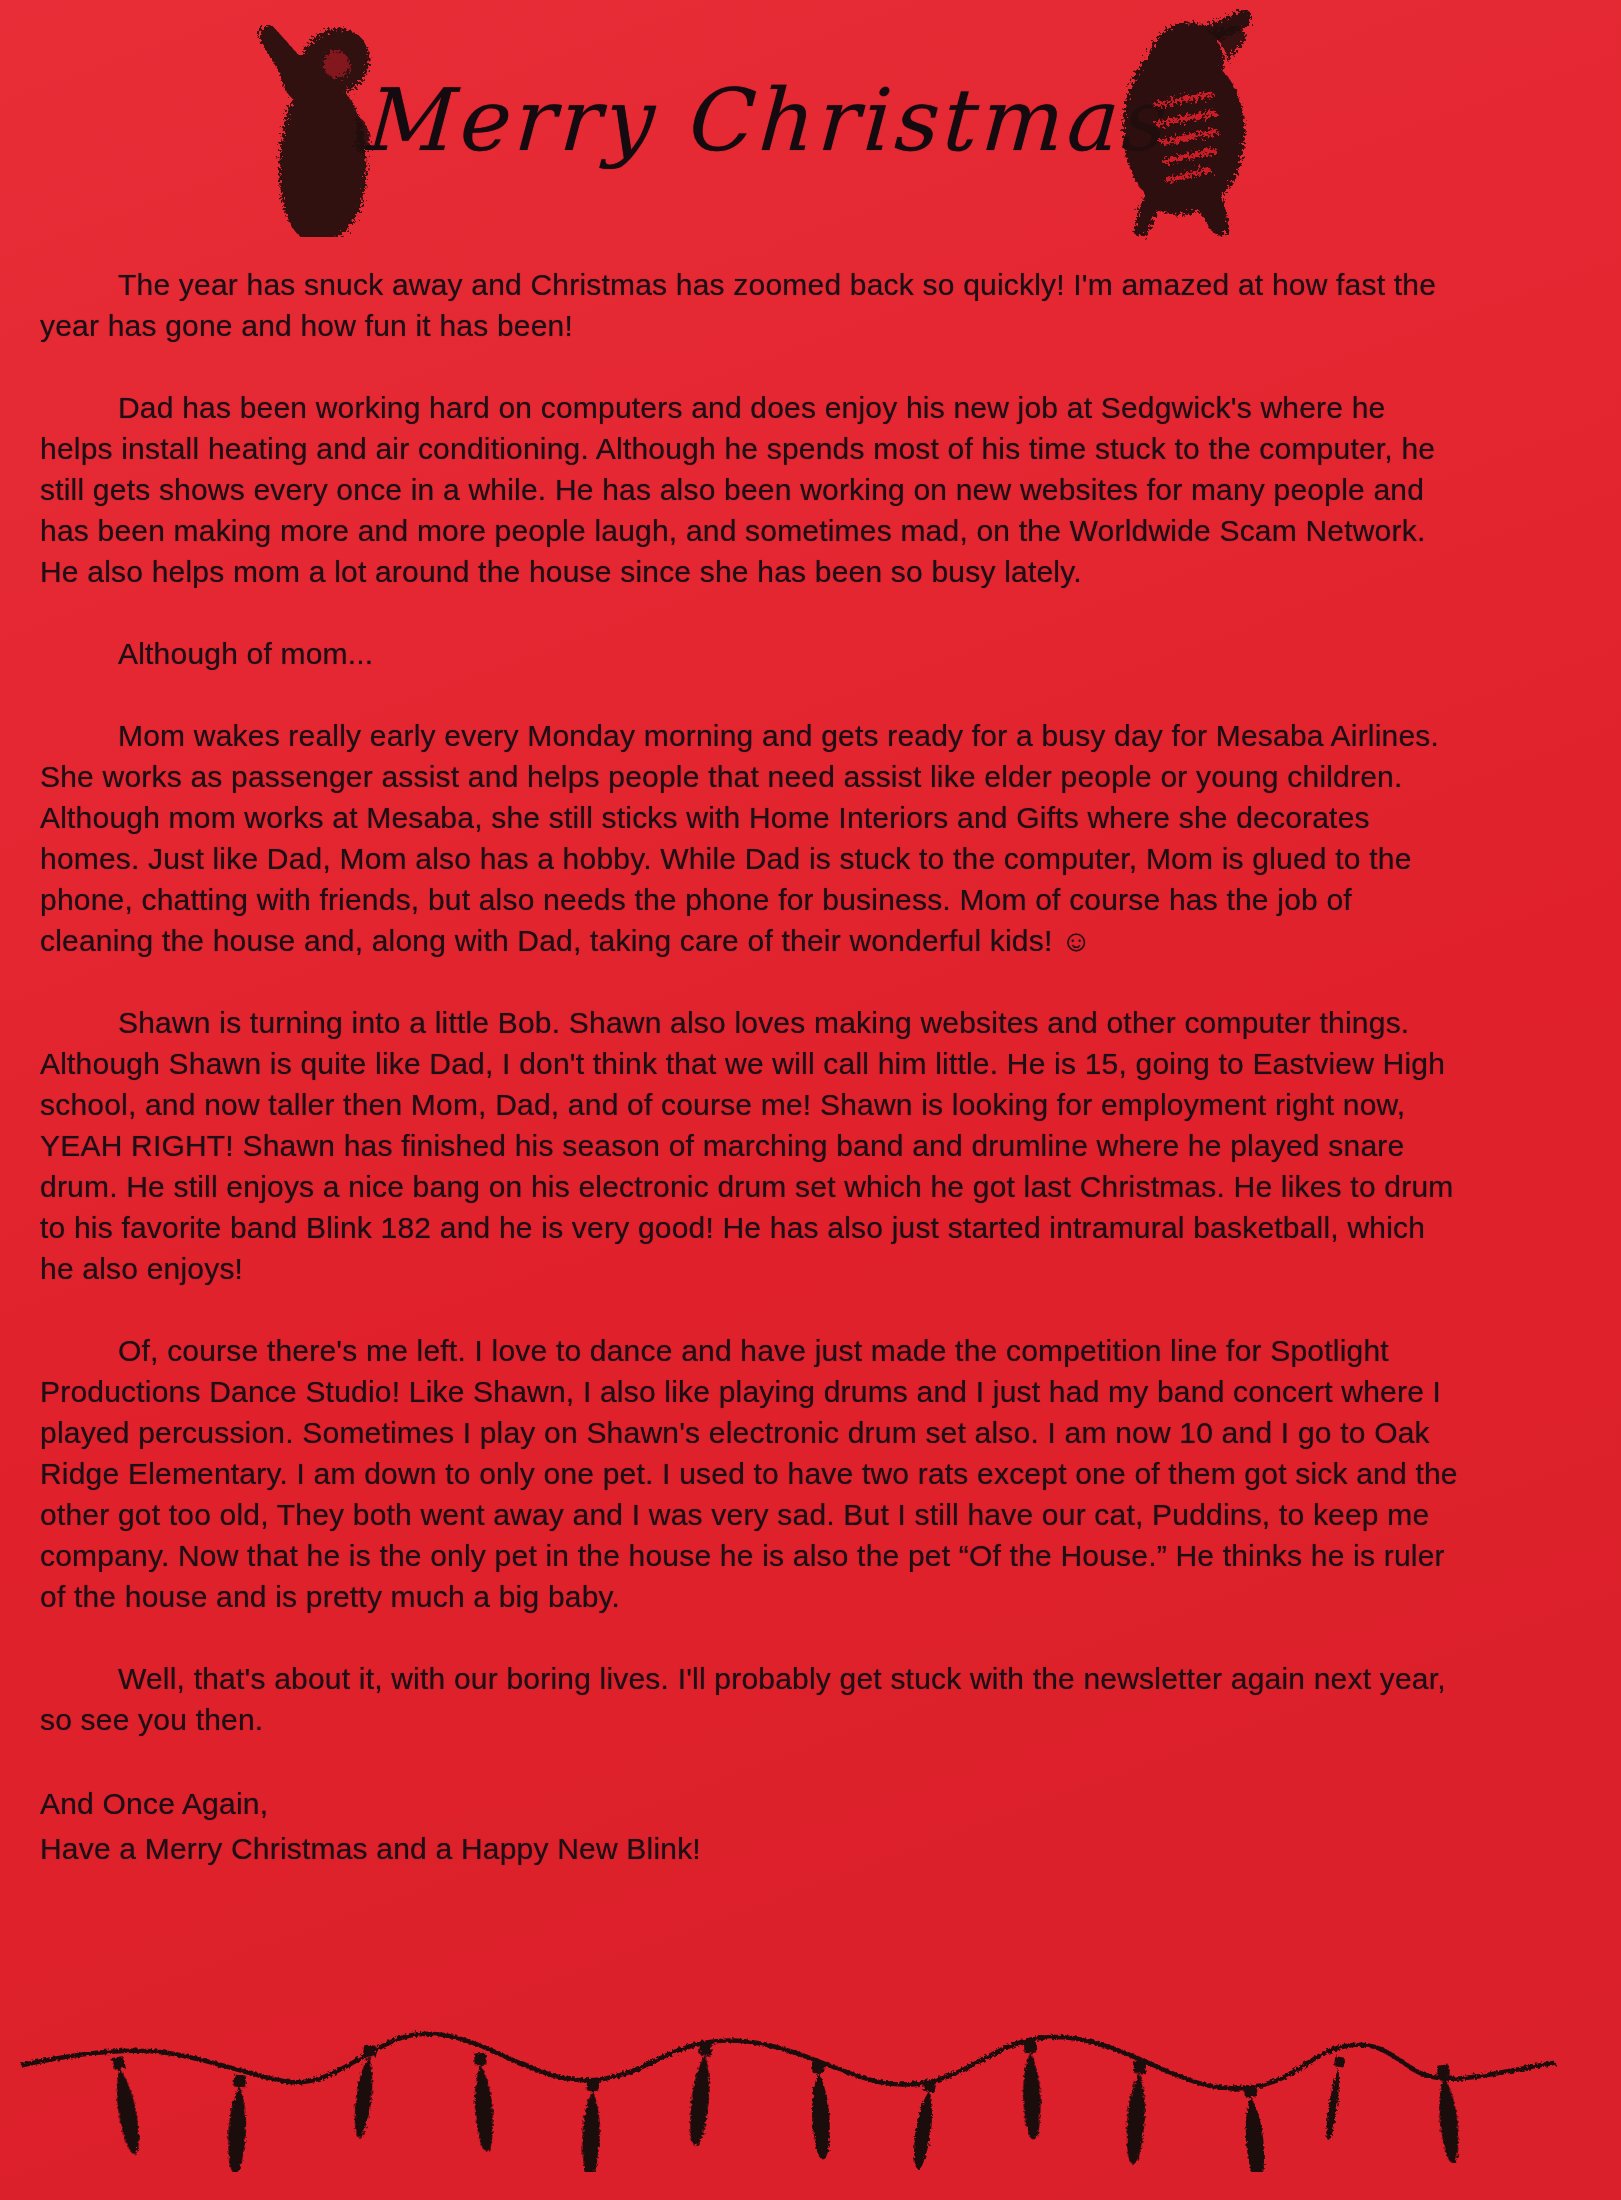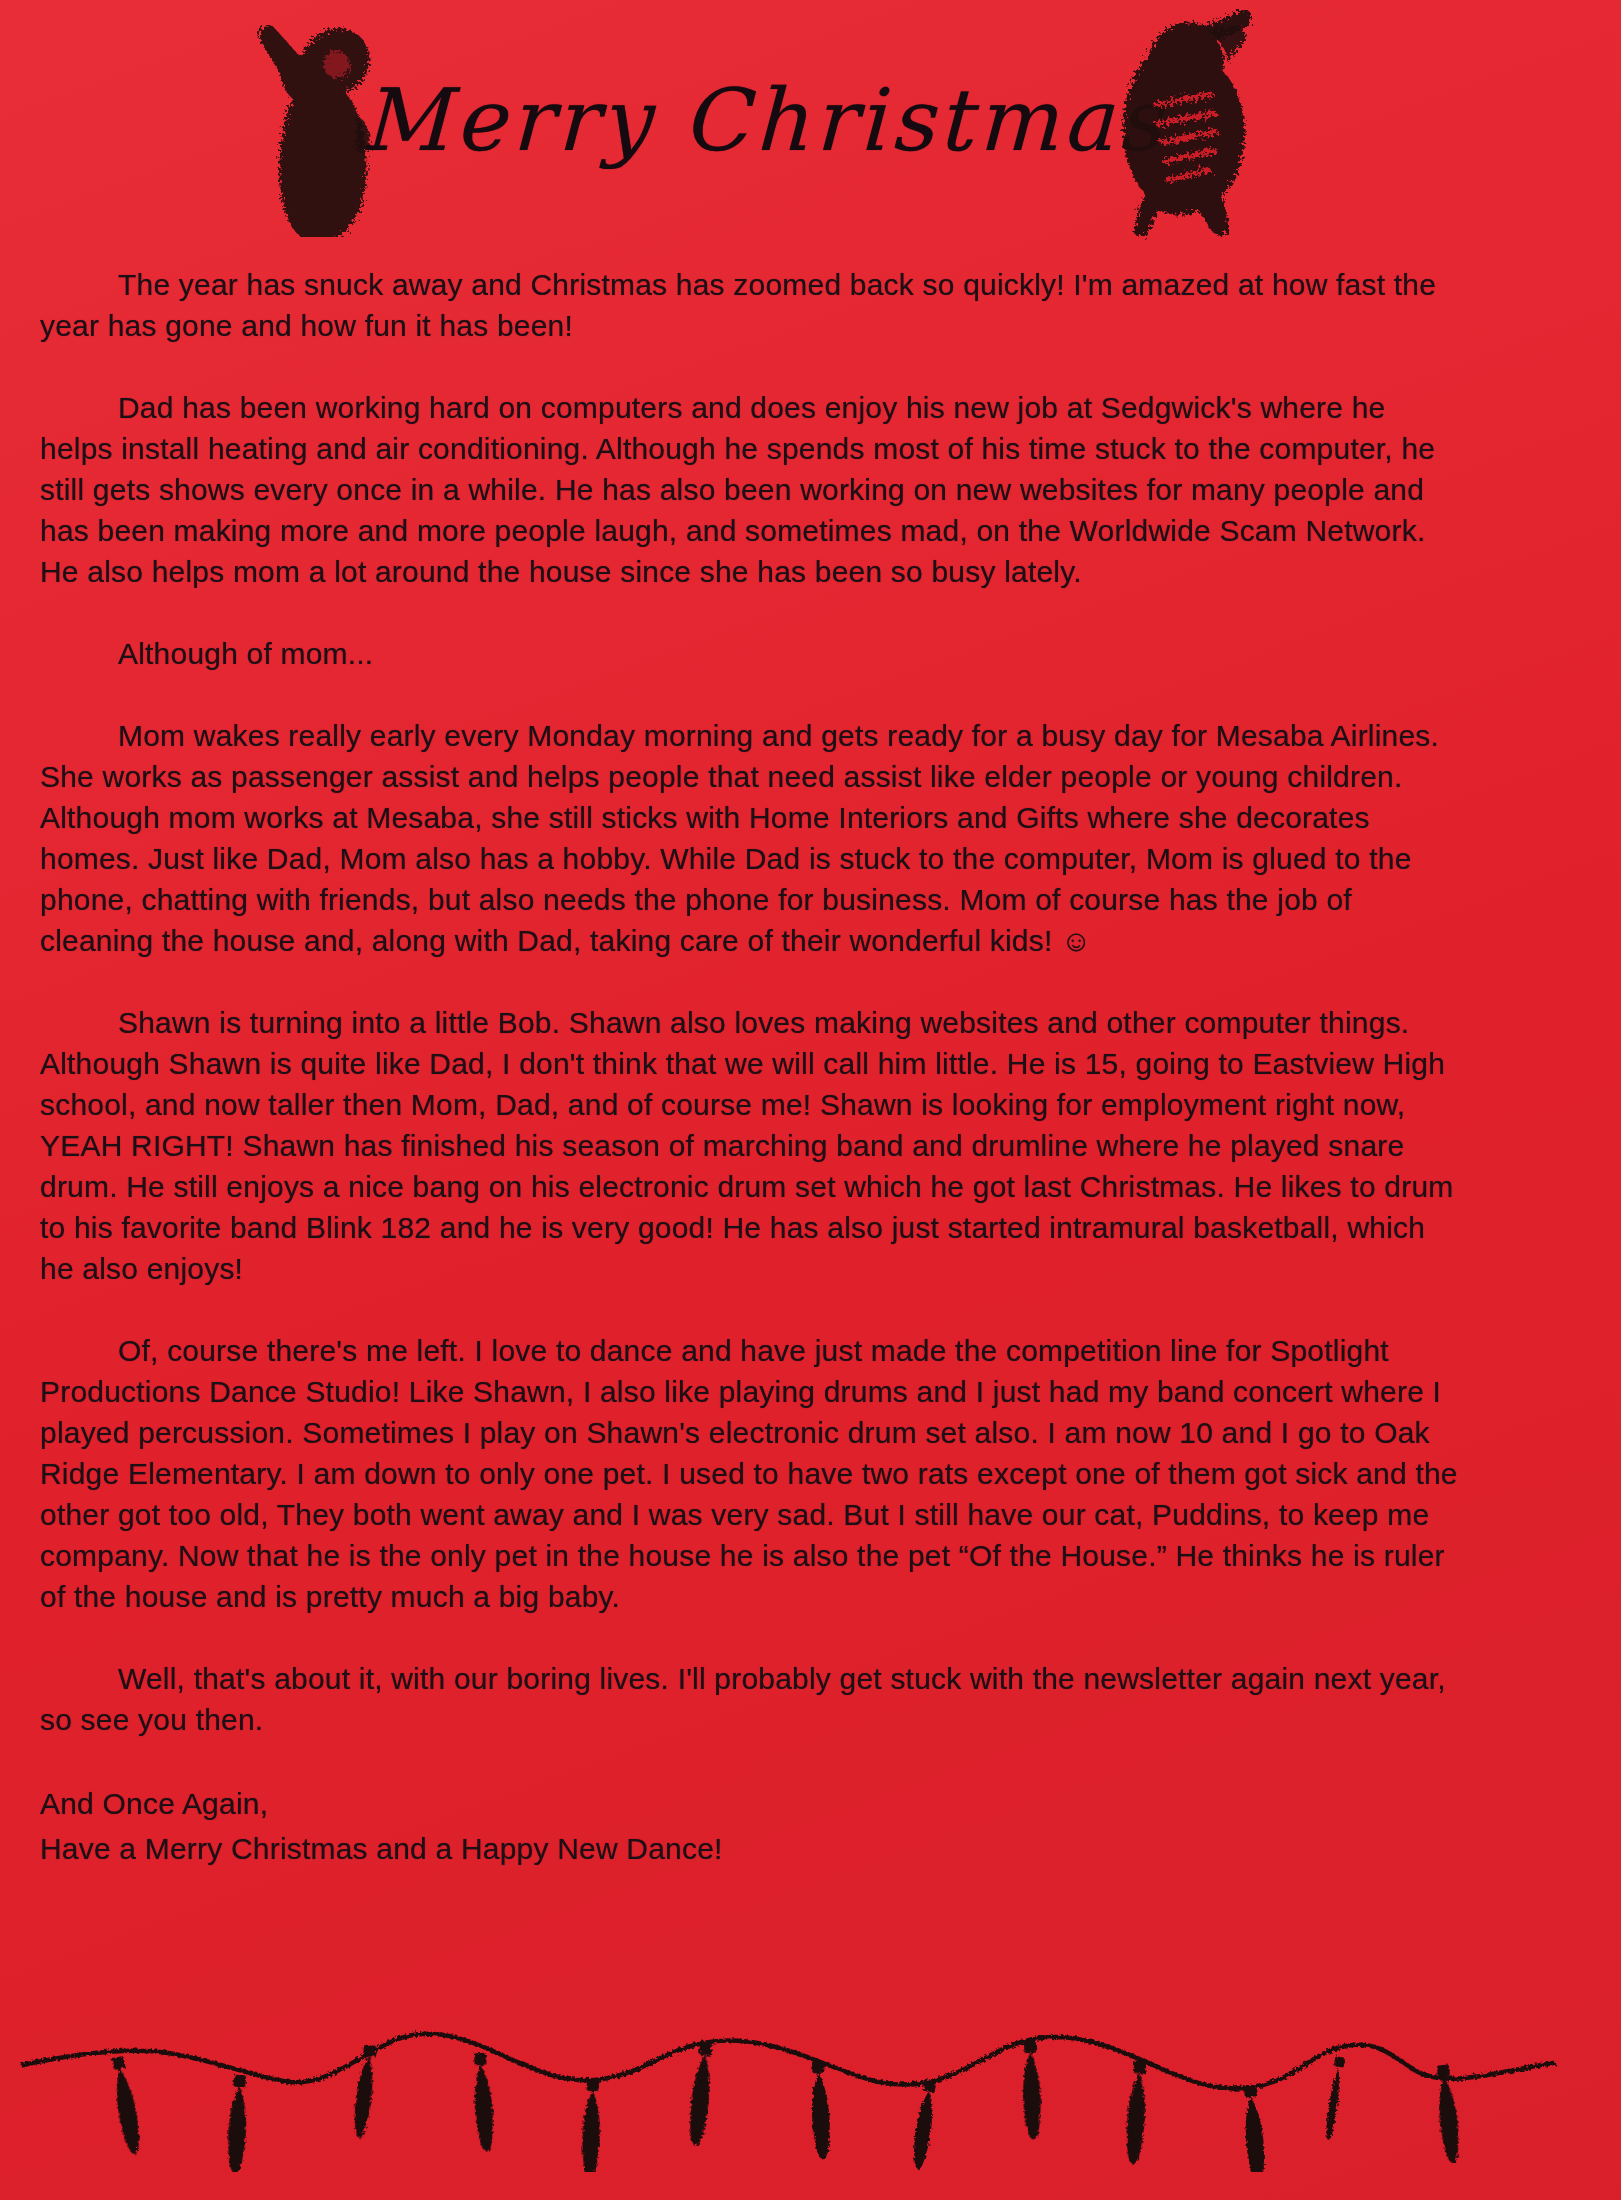--- a/index.html
+++ b/index.html
@@ -106,21 +106,21 @@
     <p>The year has snuck away and Christmas has zoomed back so quickly!  I'm amazed at how fast the year has gone and how fun it has been!</p>
     <p>Dad has been working hard on computers and does enjoy his new job at Sedgwick's where he helps install heating and air conditioning.  Although he spends most of his time stuck to the computer, he still gets shows every once in a while.  He has also been working on new websites for many people and has been making more and more people laugh, and sometimes mad, on the Worldwide Scam Network.  He also helps mom a lot around the house since she has been so busy lately.</p>
     <p>Although of mom...</p>
     <p>Mom wakes really early every Monday morning and gets ready for a busy day for Mesaba Airlines.  She works as passenger assist and helps people that need assist like elder people or young children.  Although mom works at Mesaba, she still sticks with Home Interiors and Gifts where she decorates homes.  Just like Dad, Mom also has a hobby.  While Dad is stuck to the computer, Mom is glued to the phone, chatting with friends, but also needs the phone for business.  Mom of course has the job of cleaning the house and, along with Dad, taking care of their wonderful kids! ☺</p>
     <p>Shawn is turning into a little Bob.  Shawn also loves making websites and other computer things.  Although Shawn is quite like Dad, I don't think that we will call him little. He is 15, going to Eastview High school, and now taller then Mom, Dad, and of course me!  Shawn is looking for employment right now, YEAH RIGHT! Shawn has finished his season of marching band and drumline where he played snare drum.  He still enjoys a nice bang on his electronic drum set which he got last Christmas.  He likes to drum to his favorite band Blink 182 and he is very good!  He has also just started intramural basketball, which he also enjoys!</p>
     <p>Of, course there's me left.  I love to dance and have just made the competition line for Spotlight Productions Dance Studio!  Like Shawn, I also like playing drums and I just had my band concert where I played percussion.  Sometimes I play on Shawn's electronic drum set also.  I am now 10 and I go to Oak Ridge Elementary.  I am down to only one pet.  I used to have two rats except one of them got sick and the other got too old, They both went away and I was very sad.  But I still have our cat, Puddins, to keep me company.  Now that he is the only pet in the house he is also the pet “Of the House.”  He thinks he is ruler of the house and is pretty much a big baby.</p>
     <p>Well, that's about it, with our boring lives.  I'll probably get stuck with the newsletter again next year, so see you then.</p>
 
     <div class="closing">
       <div>And Once Again,</div>
-      <div>Have a Merry Christmas and a Happy New Dance!</div>
+      <div>Have a Merry Christmas and a Happy New Blink!</div>
     </div>
   </div>
 
   <div class="garland">
     <svg viewBox="0 0 1545 165" width="1545" height="165">
       <defs>
         <filter id="rough3" x="-10%" y="-10%" width="120%" height="120%">
           <feTurbulence type="fractalNoise" baseFrequency="0.35" numOctaves="2" result="n3"></feTurbulence>
           <feDisplacementMap in="SourceGraphic" in2="n3" scale="5"></feDisplacementMap>
         </filter>

